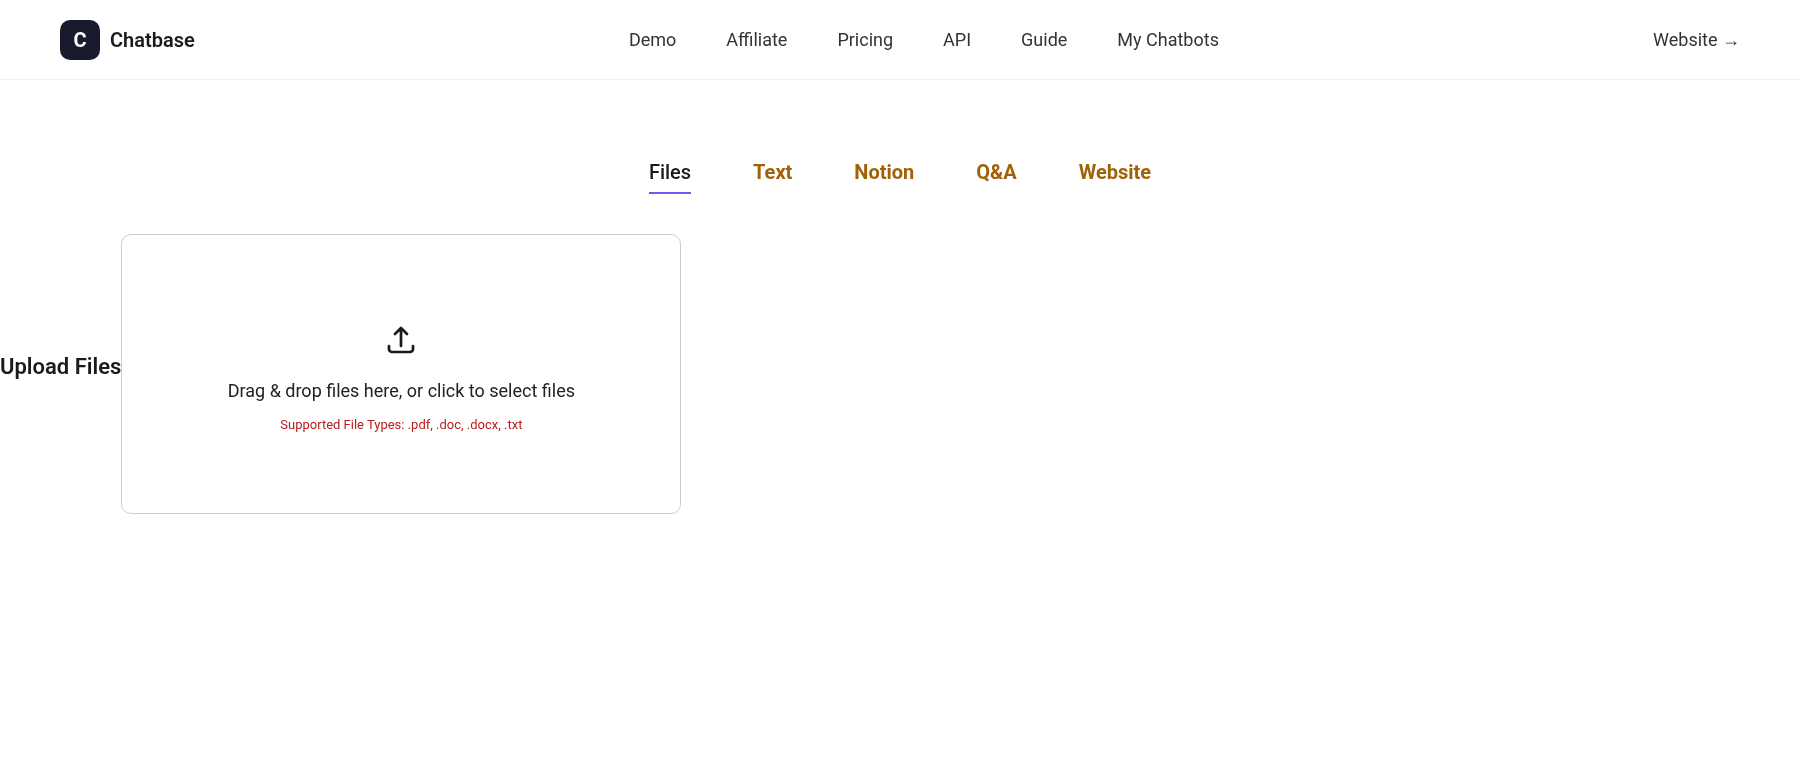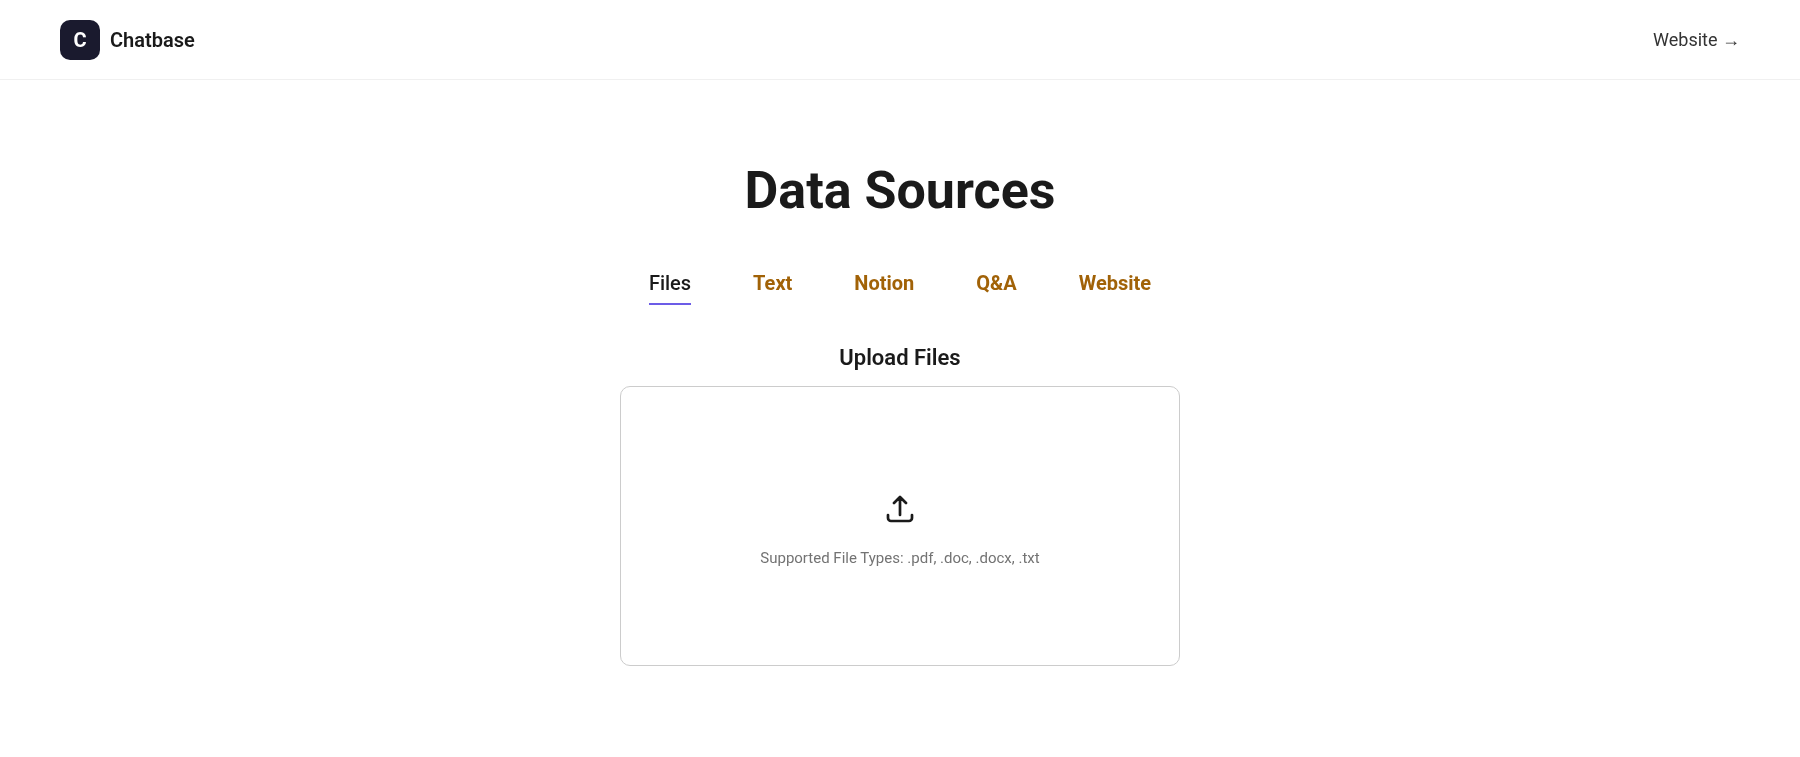--- a/index.html
+++ b/index.html
@@ -108,21 +108,21 @@
 
     .tab.active {
       color: #1a1a1a;
       font-weight: 500;
       border-bottom: 2px solid #6c5ce7;
     }
 
     
     .upload-section {
       display: flex;
-      flex-direction: column;
+      flex-direction: row;
       align-items: center;
       width: 100%;
     }
 
     .upload-title {
       font-size: 22px;
       font-weight: 600;
       color: #1a1a1a;
       margin-bottom: 16px;
     }
@@ -158,57 +158,65 @@
     }
 
     .upload-primary-text {
       font-size: 18px;
       color: #222;
       font-weight: 400;
       text-align: center;
     }
 
     .upload-secondary-text {
-      font-size: 15px;
-      color: #737373;
+      font-size: 13px;
+      color: #b91c1c;
       text-align: left;
     }
   </style>
 </head>
 <body>
 
 <header>
   <div class="logo-area">
     <div class="logo-icon">
       <span>C</span>
     </div>
     <span class="logo-text">Chatbase</span>
   </div>
 
+  <nav>
+    <a>Demo</a>
+    <a>Affiliate</a>
+    <a>Pricing</a>
+    <a>API</a>
+    <a>Guide</a>
+    <a>My Chatbots</a>
+  </nav>
 
   <a class="account-link">Website →</a>
 </header>
 
 <main>
-  <h1 class="page-title">Data Sources</h1>
 
   <div class="tabs">
     <span class="tab active">Files</span>
     <span class="tab">Text</span>
     <span class="tab">Notion</span>
     <span class="tab">Q&amp;A</span>
     <span class="tab">Website</span>
   </div>
 
   <div class="upload-section">
     <h2 class="upload-title">Upload Files</h2>
 
     <div class="upload-dropzone">
       <div class="upload-icon">
         <svg viewBox="0 0 24 24" xmlns="http://www.w3.org/2000/svg">
           <path d="M12 16V4M12 4L8 8M12 4L16 8" stroke-linecap="round" stroke-linejoin="round"></path>
           <path d="M4 16v2a2 2 0 002 2h12a2 2 0 002-2v-2" stroke-linecap="round" stroke-linejoin="round"></path>
         </svg>
       </div>
+      <span class="upload-primary-text">Drag &amp; drop files here, or click to select files</span>
       <span class="upload-secondary-text">Supported File Types: .pdf, .doc, .docx, .txt</span>
     </div>
   </div>
 </main>
 
 </body></html>

